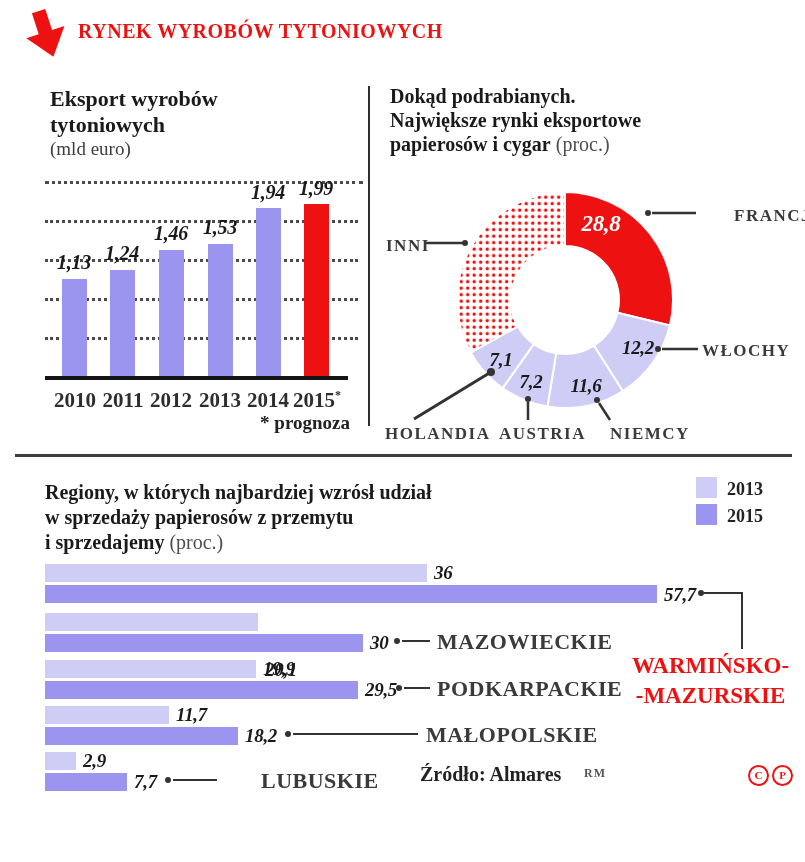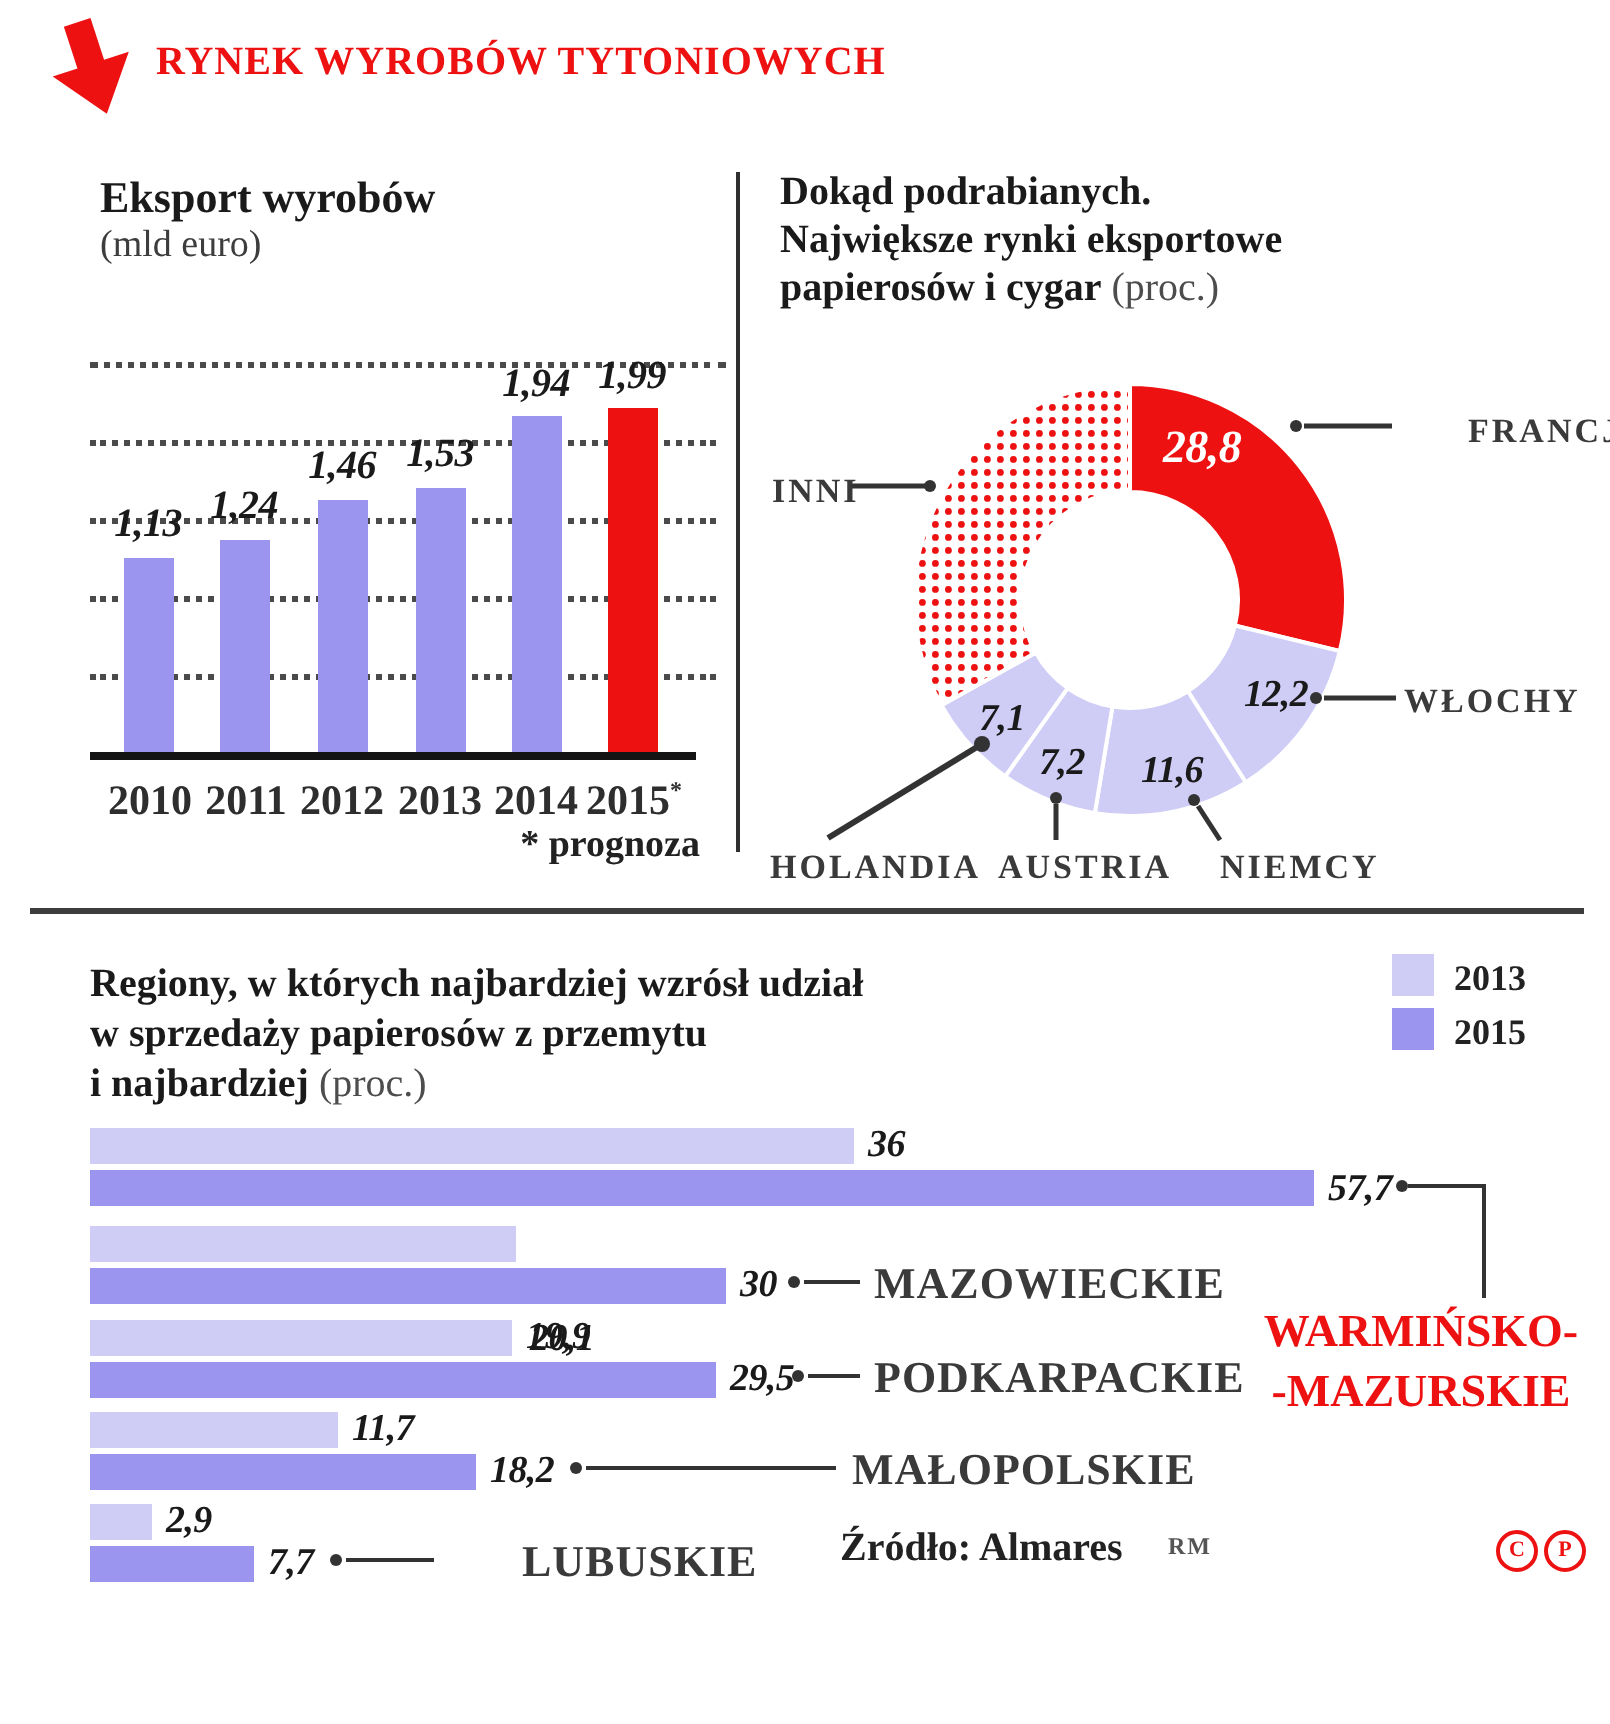--- a/index.html
+++ b/index.html
@@ -27,20 +27,21 @@
 
   <svg class="abs" style="left:22px;top:6px;" width="48" height="56" viewBox="0 0 48 56">
     <g transform="rotate(-18 24 28)">
       <polygon points="17,4 31,4 31,26 44,26 24,52 4,26 17,26" fill="#ee1111"></polygon>
     </g>
   </svg>
   <div class="abs bold" style="left:78px;top:20px;font-size:20px;color:#ee1111;letter-spacing:0.5px;">RYNEK WYROBÓW TYTONIOWYCH</div>
 
   <div class="abs" style="left:50px;top:86px;line-height:1.18;">
     <div class="bold" style="font-size:22px;">Eksport wyrobów</div>
+    <div class="bold" style="font-size:22px;">tytoniowych</div>
     <div style="font-size:19px;color:#3d3d3d;">(mld euro)</div>
   </div>
 
   <div class="gridline" style="top:181px;width:318px;"></div>
   <div class="gridline" style="top:220px;"></div>
   <div class="gridline" style="top:259px;"></div>
   <div class="gridline" style="top:298px;"></div>
   <div class="gridline" style="top:337px;"></div>
 
   <div class="vbar" style="left: 62px; background: rgb(155, 149, 239); height: 98.875px;"></div>
@@ -118,21 +119,21 @@
   <div class="abs country" style="left:386px;top:236px;text-align:right;">INNI</div>
   <div class="abs country" style="left:385px;top:424px;">HOLANDIA</div>
   <div class="abs country" style="left:499px;top:424px;">AUSTRIA</div>
   <div class="abs country" style="left:610px;top:424px;">NIEMCY</div>
 
   <div class="abs" style="left:15px;top:454px;width:777px;height:3px;background:#3d3d3d;"></div>
 
   <div class="abs" style="left:45px;top:480px;line-height:1.25;">
     <div class="bold" style="font-size:20px;">Regiony, w których najbardziej wzrósł udział</div>
     <div class="bold" style="font-size:20px;">w sprzedaży papierosów z przemytu</div>
-    <div style="font-size:20px;"><span class="bold">i najbardziej</span>
+    <div style="font-size:20px;"><span class="bold">i sprzedajemy</span>
       <span style="color:#4d4d4d;font-weight:400;">(proc.)</span></div>
   </div>
 
   <div class="abs" style="left:696px;top:477px;width:21px;height:21px;background:#cfccf6;"></div>
   <div class="abs" style="left:727px;top:479px;font-size:18px;font-weight:600;color:#222;">2013</div>
   <div class="abs" style="left:696px;top:504px;width:21px;height:21px;background:#9b95ef;"></div>
   <div class="abs" style="left:727px;top:506px;font-size:18px;font-weight:600;color:#222;">2015</div>
 
   <div class="hbar" style="top: 564px; background: rgb(207, 204, 246); width: 381.6px;"></div>
   <div class="abs num hval" style="left:434px;top:562px;">36</div>

